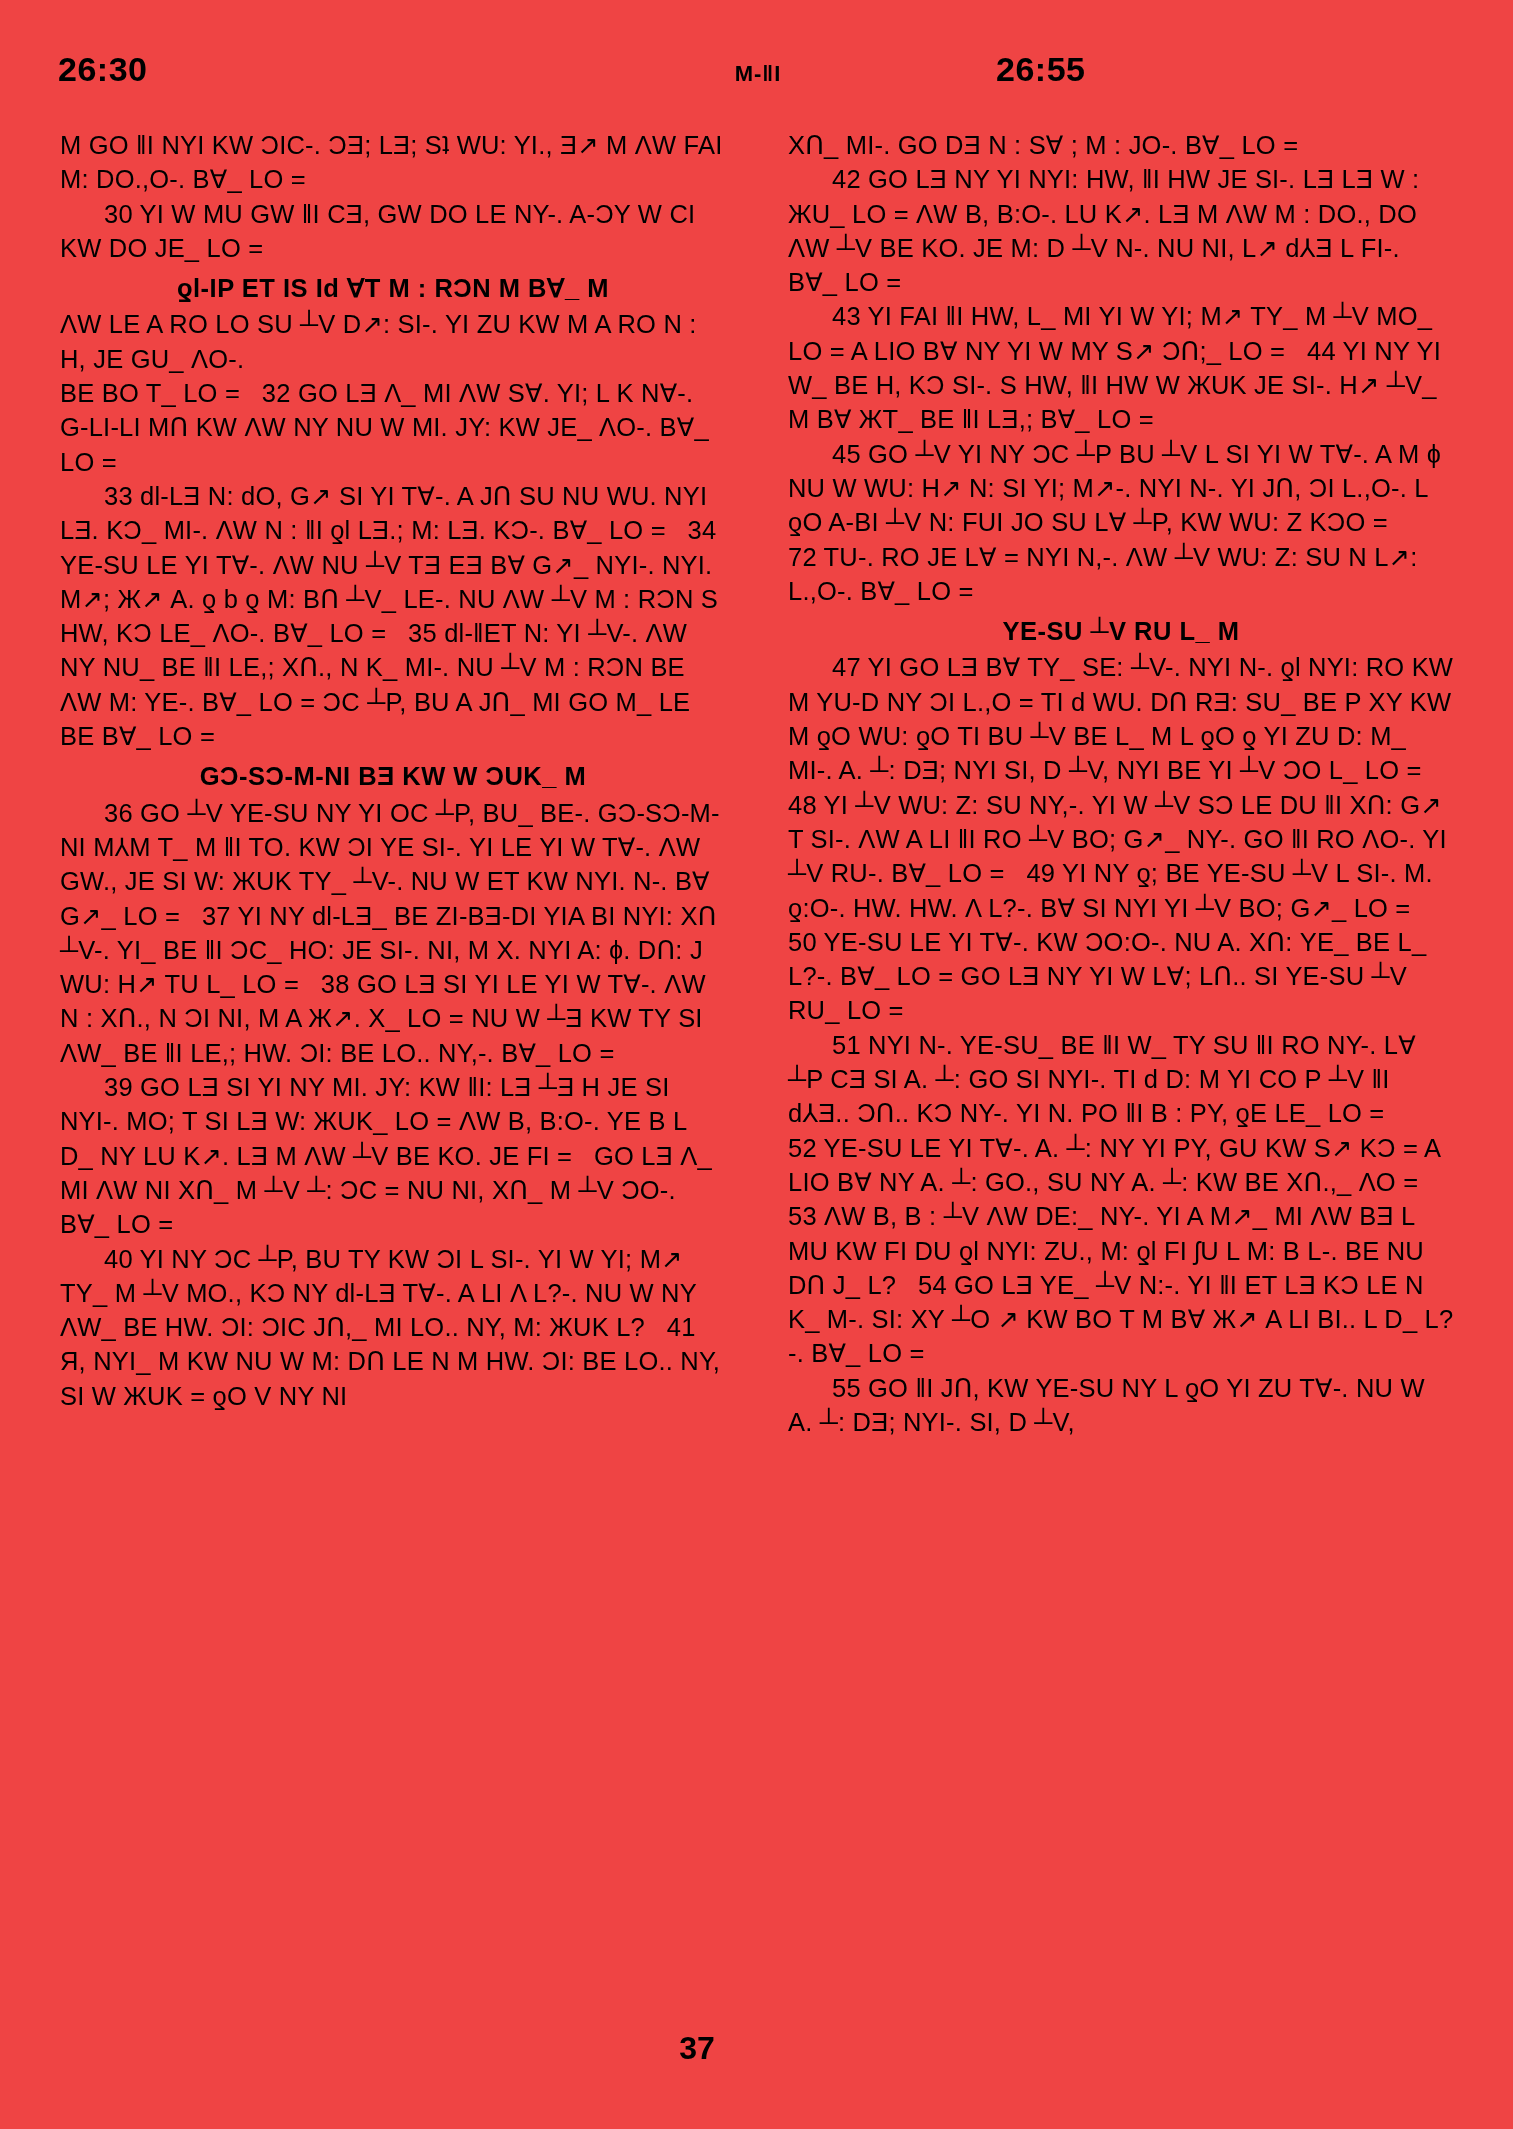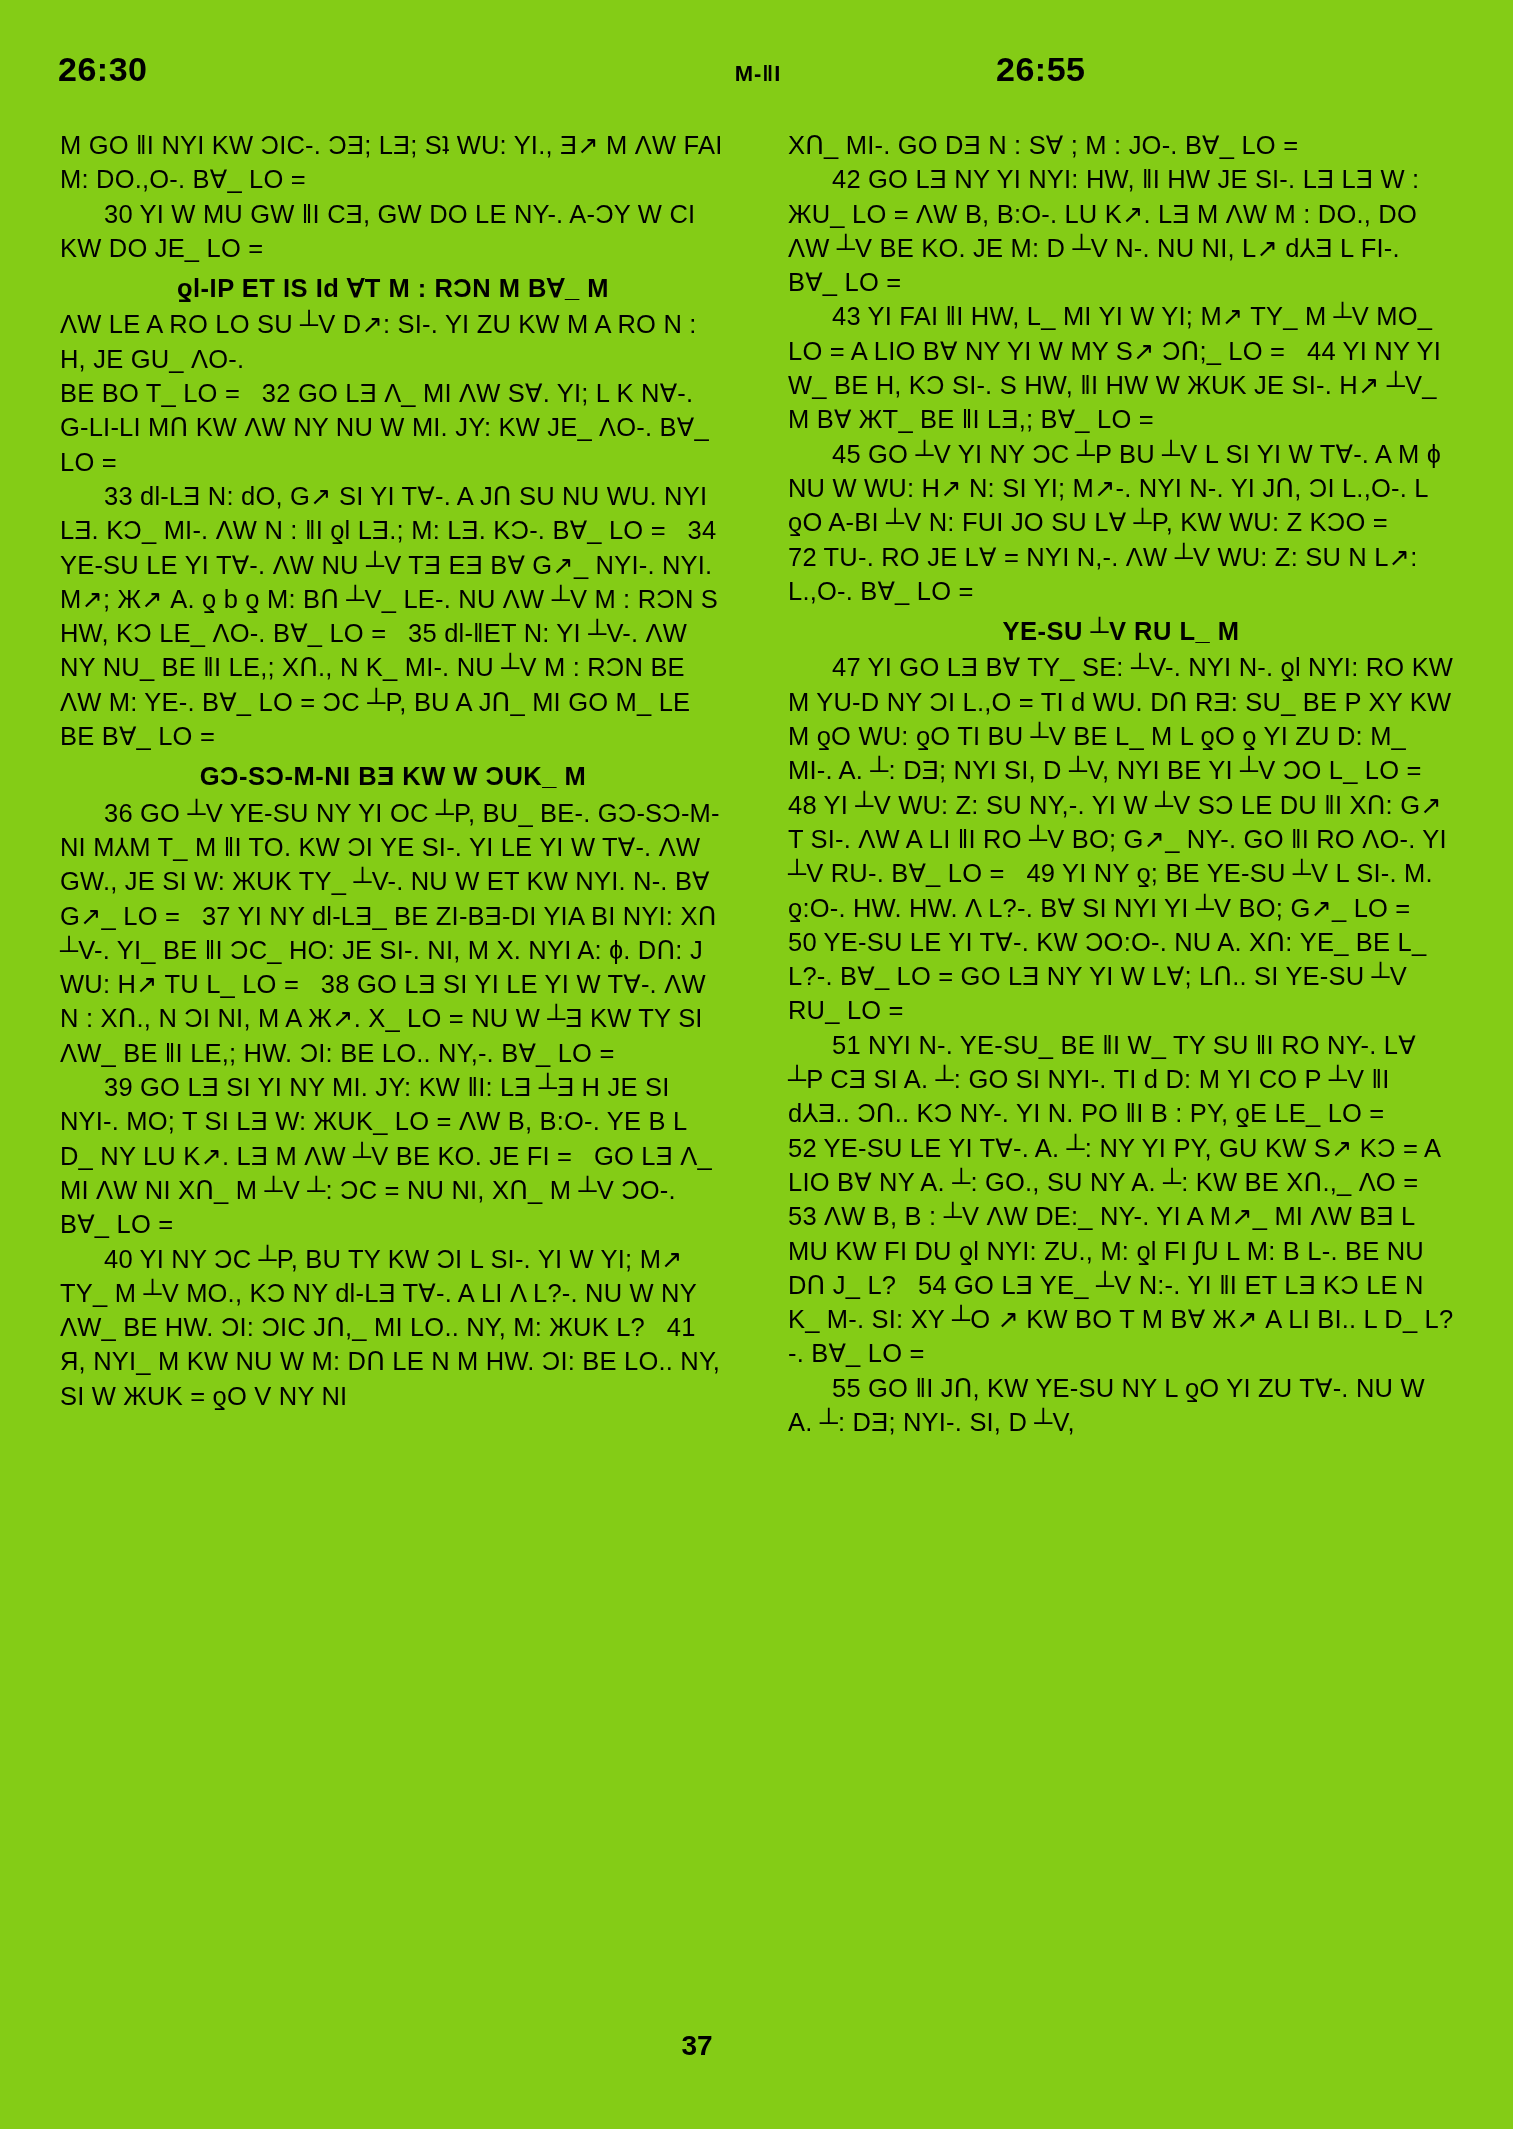--- a/index.html
+++ b/index.html
@@ -13,21 +13,21 @@
     font-family: "Liberation Sans", sans-serif;
     color: #000000;
     position: relative;
     overflow: hidden;
   }
   .page {
     position: absolute;
     left: 0; top: 0;
     width: 1513px;
     height: 2129px;
-    background: #84cc16;
+    background: #ef4444;
   }
   .header {
     position: absolute;
     left: 58px;
     top: 50px;
     width: 1400px;
     height: 46px;
     display: flex;
     align-items: baseline;
     justify-content: space-between;
@@ -68,21 +68,21 @@
     margin: 6px 0 2px 0;
     letter-spacing: 0.5px;
   }
   .pagenum {
     position: absolute;
     left: 0;
     top: 2030px;
     width: 1394px;
     text-align: center;
     font-weight: bold;
-    font-size: 28px;
+    font-size: 32px;
   }
 </style>
 </head>
 <body>
 
 <div class="page">
 
   <div class="header">
     <div class="h-left">26:30</div>
     <div class="h-center">M-ǁI</div>

